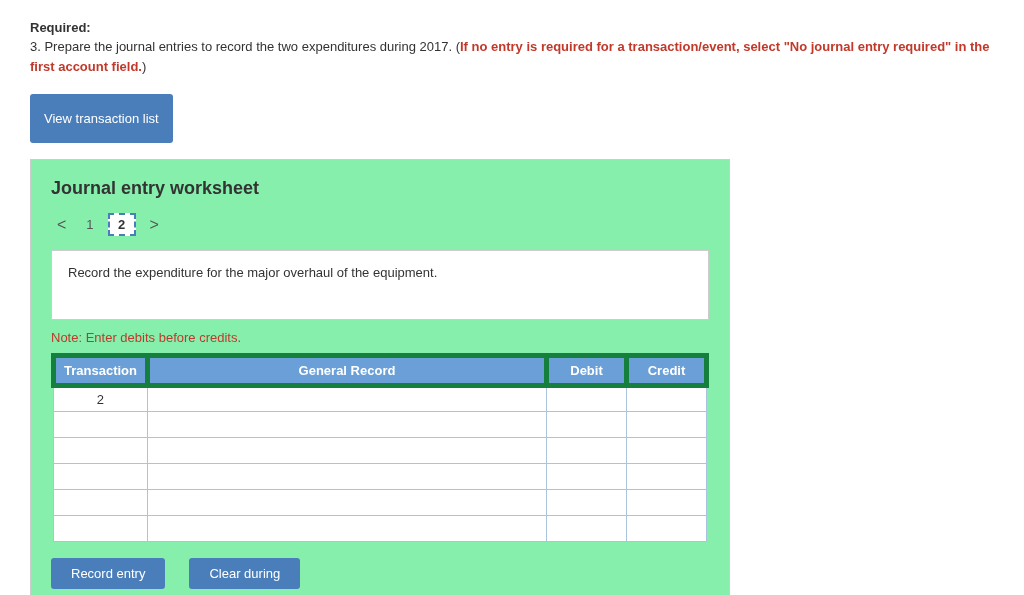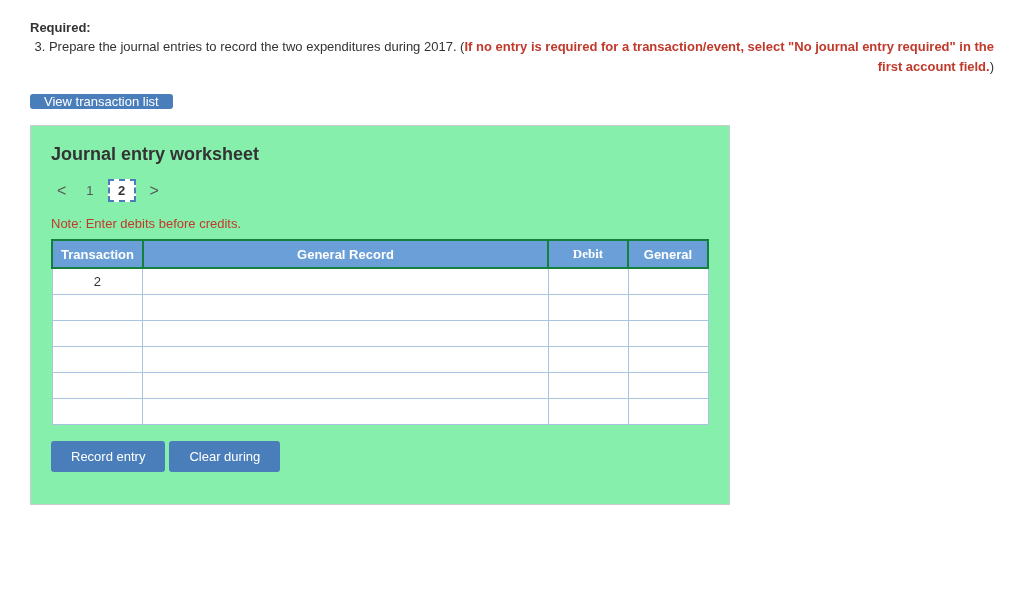--- a/index.html
+++ b/index.html
@@ -12,32 +12,31 @@
     }
     .required-label {
       font-weight: bold;
       font-size: 13px;
       margin-bottom: 2px;
     }
     .instruction-text {
       font-size: 13px;
       margin-bottom: 4px;
       line-height: 1.5;
-      text-align: right;
     }
     .instruction-text .highlight {
       color: #c0392b;
       font-weight: bold;
     }
     .view-transaction-btn {
       display: inline-block;
       background-color: #4a7ebb;
       color: #fff;
       border: none;
-      padding: 0 14px;
+      padding: 17px 14px;
       font-size: 13px;
       cursor: pointer;
       border-radius: 3px;
       margin: 14px 0 16px 0;
     }
     .worksheet-container {
       border: 1px solid #ccc;
       background: #86efac;
       padding: 18px 20px 32px 20px;
       max-width: 700px;
@@ -89,21 +88,21 @@
       margin-bottom: 8px;
     }
     .journal-table {
       width: 100%;
       border-collapse: collapse;
       font-size: 13px;
     }
     .journal-table thead tr th {
       background-color: #6a9fd8;
       color: #fff;
-      border: 2px solid #15803d;
+      border: 5px solid #15803d;
       padding: 5px 8px;
       text-align: center;
       font-weight: bold;
     }
     .journal-table tbody tr td {
       border: 1px solid #aac4e0;
       background: #fff;
       height: 26px;
       padding: 0 4px;
     }
@@ -123,21 +122,21 @@
     .journal-table tbody tr td input {
       width: 100%;
       border: none;
       outline: none;
       font-size: 13px;
       background: transparent;
       padding: 0 2px;
     }
     .button-row {
       display: flex;
-      gap: 4px;
+      gap: 24px;
       margin-top: 16px;
       align-items: center;
     }
     .action-btn {
       background-color: #4a7ebb;
       color: #fff;
       border: none;
       padding: 8px 20px;
       font-size: 13px;
       cursor: pointer;
@@ -162,30 +161,31 @@
 <div class="worksheet-container">
   <div class="worksheet-title">Journal entry worksheet</div>
 
   <div class="nav-row">
     <button class="nav-arrow">&lt;</button>
     <span class="page-num">1</span>
     <span class="page-num-active">2</span>
     <button class="nav-arrow">&gt;</button>
   </div>
 
+  <div class="description-box">Record the expenditure for the major overhaul of the equipment.</div>
 
   <div class="note-text">Note: Enter debits before credits.</div>
 
   <table class="journal-table">
     <thead>
       <tr>
           <th style="width: 80px;">Transaction</th>
           <th>General Record</th>
-          <th style="width: 80px; font-family: Liberation Serif, serif;">Debit</th>
-          <th style="width: 80px;">General</th>
+          <th style="width: 80px;">Debit</th>
+          <th style="width: 80px;">Credit</th>
         </tr>
     </thead>
     <tbody id="journal-tbody">
     <tr>
           <td class="td-transaction">2</td>
           <td class="td-general"><input type="text" style=""></td>
           <td class="td-debit"><input type="text" style=""></td>
           <td class="td-credit"><input type="text" style=""></td>
         </tr>
         <tr>

